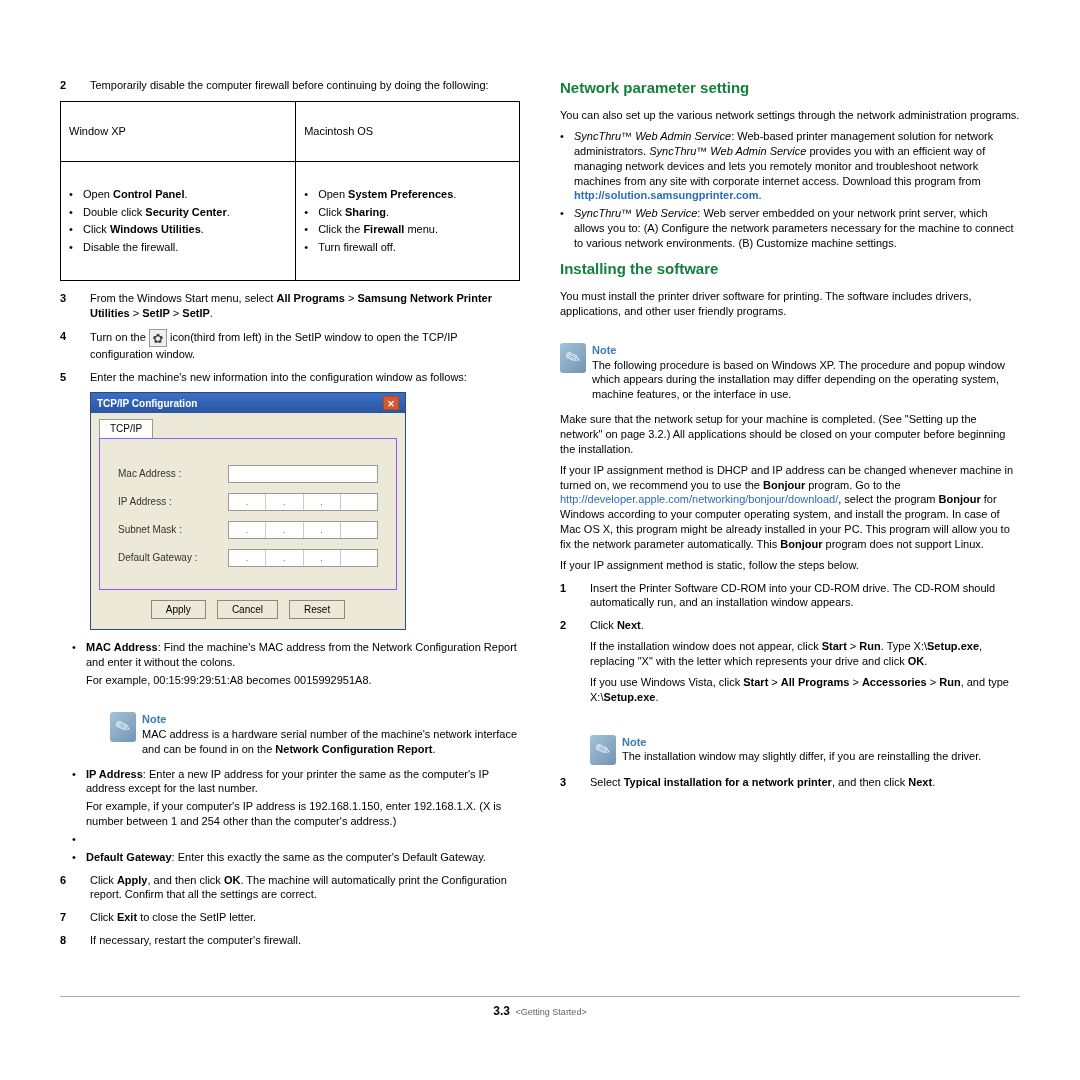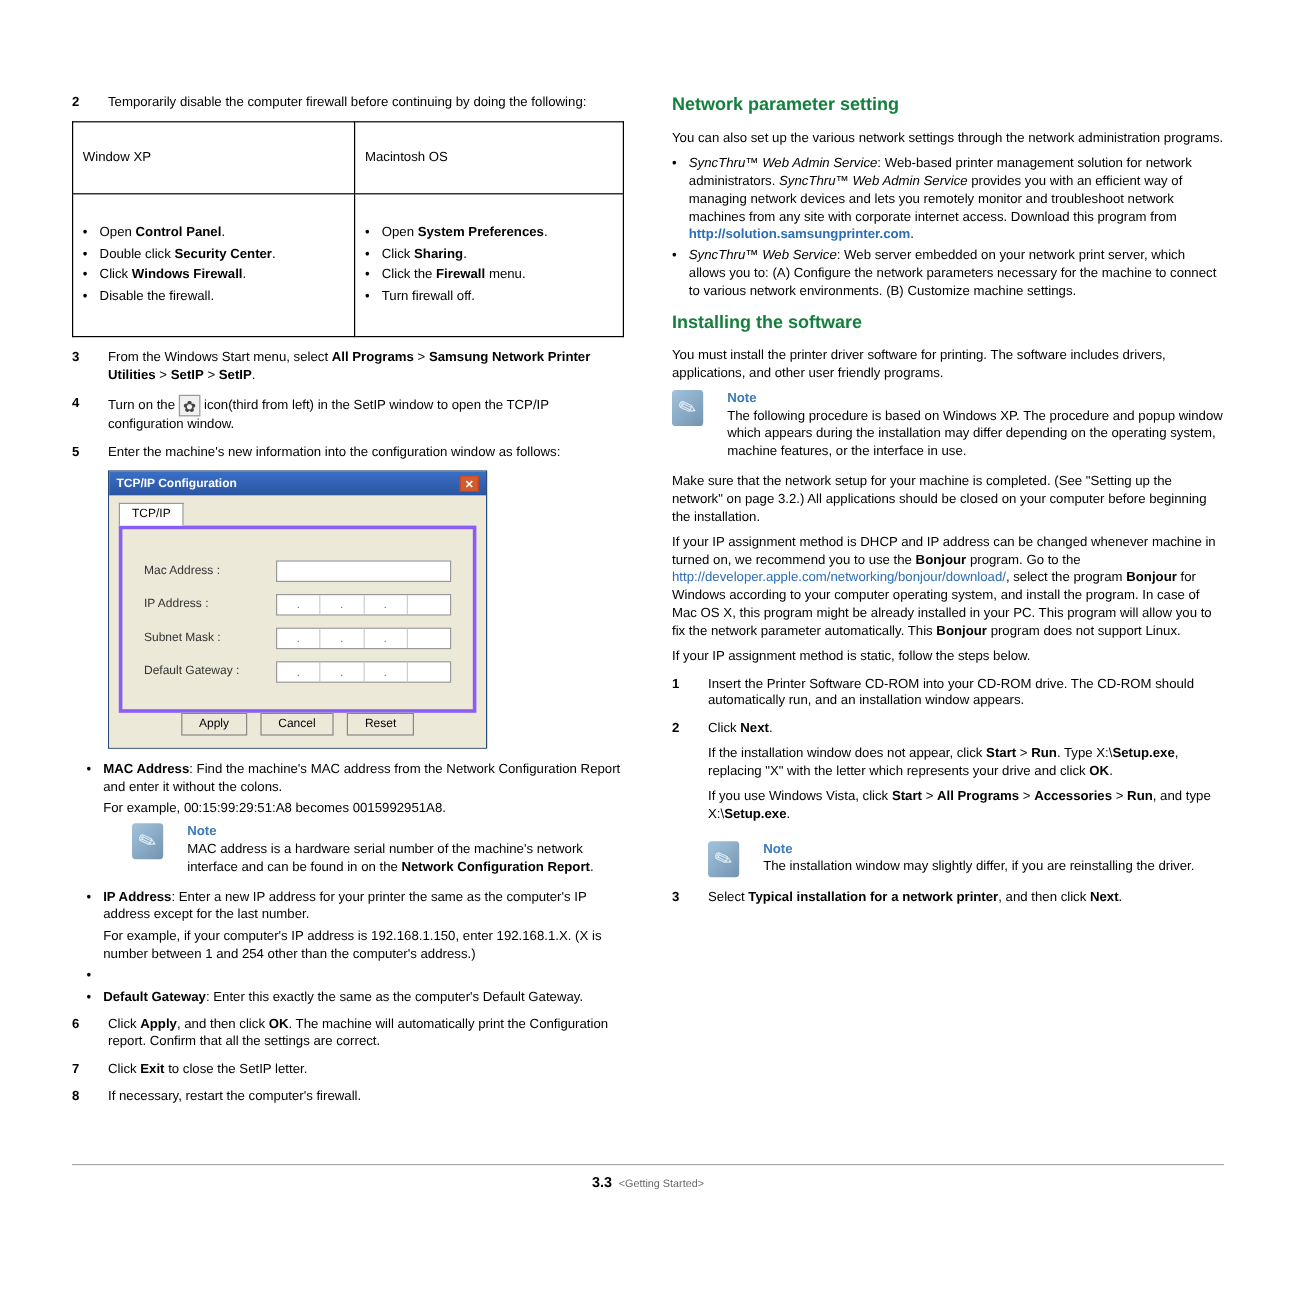--- a/index.html
+++ b/index.html
@@ -25,46 +25,46 @@
   .num-item .num { width: 30px; font-weight: bold; flex-shrink: 0; text-align: left; }
   .num-item .txt { flex: 1; }
   .bul-item { display: flex; margin: 3px 0; }
   .bul-item .b { width: 14px; flex-shrink: 0; }
   .sub-bul { padding-left: 12px; }
   b { font-weight: bold; }
   em { font-style: italic; }
   .osgrid { border-collapse: collapse; width: 100%; margin: 6px 0 10px 0; }
   .osgrid td { border: 1px solid #000; padding: 22px 8px; vertical-align: top; font-size: 11px; }
   .link { color: #2a6db8; }
-  .note-box { display: flex; gap: 20px; margin: 4px 0 10px 24px; }
+  .note-box { display: flex; gap: 6px; margin: 24px 0 10px 24px; }
   .note-box.inset { margin-left: 50px; }
   .note-icon {
     width: 26px; height: 30px; flex-shrink: 0;
     background: linear-gradient(135deg,#a3c3dc,#7394b1);
     border-radius: 3px; position: relative;
   }
   .note-icon::after {
     content: "✎"; color: #e6f2fb; position: absolute;
     top: 50%; left: 50%; transform: translate(-50%,-50%) rotate(-20deg);
     font-size: 18px;
   }
   .note-label { color: #3a7ab8; font-weight: bold; font-size: 11px; }
   
   .dlg { width: 316px; margin: 6px 0 10px 30px; border: 1px solid #2a4a7a; }
   .dlg-title { background: linear-gradient(#3a6fc7,#2a55a0); color: #fff; font-weight: bold; font-size: 10px; padding: 3px 6px; display: flex; justify-content: space-between; align-items: center; }
   .dlg-close { background: #d25b2f; color: #fff; width: 16px; height: 14px; text-align: center; font-size: 9px; line-height: 14px; border: 1px solid #c5421f; }
   .dlg-body { background: #ece9d8; padding: 0 8px 10px 8px; }
   .dlg-tab { background:#fff; display:inline-block; padding:2px 10px; font-size:10px; border:1px solid #999; border-bottom:none; margin-top:6px; }
-  .dlg-panel { border:3px solid #8b5cf6; background:#ece9d8; padding: 16px 18px 12px 18px; }
+  .dlg-panel { border:1px solid #8b5cf6; background:#ece9d8; padding: 16px 18px 12px 18px; }
   .dlg-row { display:flex; align-items:center; margin: 10px 0; }
   .dlg-row .lbl { font-size:10px; width:110px; color:#333; }
   .dlg-input { flex:1; height:18px; background:#fff; border:1px solid #999; display:flex; }
   .dlg-input.seg span { flex:1; border-right:1px solid #ccc; height:100%; display:flex; align-items:center; justify-content:center; font-size:9px; color:#666; }
   .dlg-input.seg span:last-child { border-right:none; }
-  .dlg-btns { text-align:center; }
+  .dlg-btns { text-align:center; margin-top:10px; }
   .dlg-btn { display:inline-block; border:1px solid #888; background:#ece9d8; padding:2px 14px; font-size:10px; margin:0 4px; }
   .gear-icon {
     display:inline-block; width:18px; height:18px; border:1px solid #999;
     background:#f0f0f0; vertical-align:middle; position:relative; font-size:13px;
     text-align:center; line-height:17px; color:#444;
   }
   .footer { border-top: 1px solid #aaa; margin-top: 40px; padding-top: 6px; text-align:center; font-size:10px; }
   .footer .pg { font-weight:bold; font-size:12px; }
   .footer .cap { color:#666; font-size:9px; }
   p { margin: 6px 0; }
@@ -92,21 +92,21 @@
           <div class="bul-item">
                 <span class="b">•</span>
                 <span><span>Open </span><b>Control Panel</b><span>.</span></span>
               </div>
           <div class="bul-item">
                 <span class="b">•</span>
                 <span><span>Double click </span><b>Security Center</b><span>.</span></span>
               </div>
           <div class="bul-item">
                 <span class="b">•</span>
-                <span><span>Click </span><b>Windows Firewall</b><span>.</span></span>
+                <span><span>Click </span><b>Windows Utilities</b><span>.</span></span>
               </div>
           <div class="bul-item">
                 <span class="b">•</span>
                 <span>Disable the firewall.</span>
               </div>
         </td>
         <td>
           <div class="bul-item">
                 <span class="b">•</span>
                 <span><span>Open </span><b>System Preferences</b><span>.</span></span>

